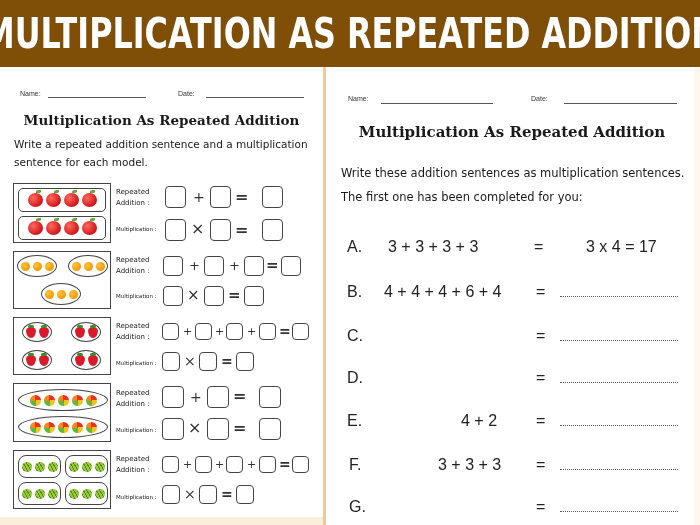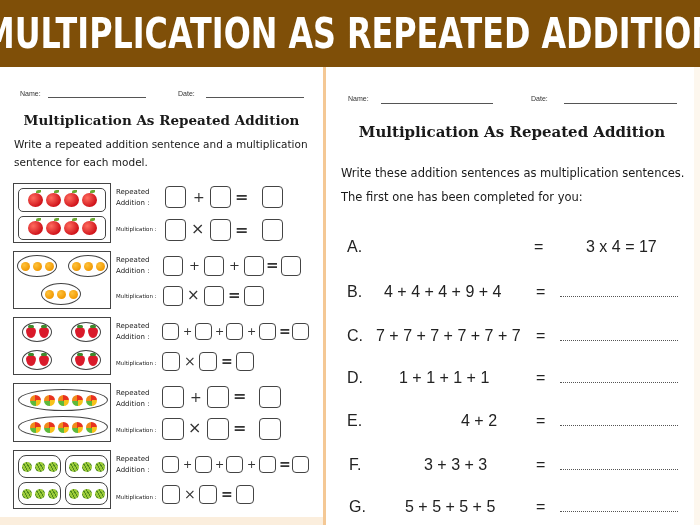--- a/index.html
+++ b/index.html
@@ -274,51 +274,49 @@
 <span class="r-name" style="left:348px;top:95px;">Name:</span>
 <div class="line" style="left:381px;top:103px;width:112px;"></div>
 <span class="r-name" style="left:531px;top:95px;">Date:</span>
 <div class="line" style="left:564px;top:103px;width:113px;"></div>
 
 <div class="r-title">Multiplication As Repeated Addition</div>
 <div class="r-instr">Write these addition sentences as multiplication sentences. The first one has been completed for you:</div>
 
 <div class="q-row" style="top:238px;">
   <span class="q-letter">A.</span>
+  <span class="q-expr" style="left:62px;">3 + 3 + 3 + 3</span>
   <span class="q-eq">=</span>
   <span class="q-ans">3 x 4 = 17</span>
 </div>
 <div class="q-row" style="top:283px;">
   <span class="q-letter">B.</span>
-  <span class="q-expr" style="left:58px;">4 + 4 + 4 + 9 + 4</span>
+  <span class="q-expr" style="left:58px;">4 + 4 + 4 + 6 + 4</span>
   <span class="q-eq" style="left:210px;">=</span>
   <div class="q-dots"></div>
 </div>
 <div class="q-row" style="top:327px;">
   <span class="q-letter">C.</span>
-  <span class="q-expr" style="left:50px;">7 + 7 + 7 + 7 + 7 + 7</span>
   <span class="q-eq" style="left:210px;">=</span>
   <div class="q-dots"></div>
 </div>
 <div class="q-row" style="top:369px;">
   <span class="q-letter">D.</span>
-  <span class="q-expr" style="left:73px;">1 + 1 + 1 + 1</span>
   <span class="q-eq" style="left:210px;">=</span>
   <div class="q-dots"></div>
 </div>
 <div class="q-row" style="top:412px;">
   <span class="q-letter">E.</span>
   <span class="q-expr" style="left:135px;">4 + 2</span>
   <span class="q-eq" style="left:210px;">=</span>
   <div class="q-dots"></div>
 </div>
 <div class="q-row" style="top:456px;">
   <span class="q-letter" style="left:23px;">F.</span>
-  <span class="q-expr" style="left:98px;">3 + 3 + 3</span>
+  <span class="q-expr" style="left:112px;">3 + 3 + 3</span>
   <span class="q-eq" style="left:210px;">=</span>
   <div class="q-dots"></div>
 </div>
 <div class="q-row" style="top:498px;">
   <span class="q-letter" style="left:23px;">G.</span>
-  <span class="q-expr" style="left:79px;">5 + 5 + 5 + 5</span>
   <span class="q-eq" style="left:210px;">=</span>
   <div class="q-dots"></div>
 </div>
 
 </body></html>

